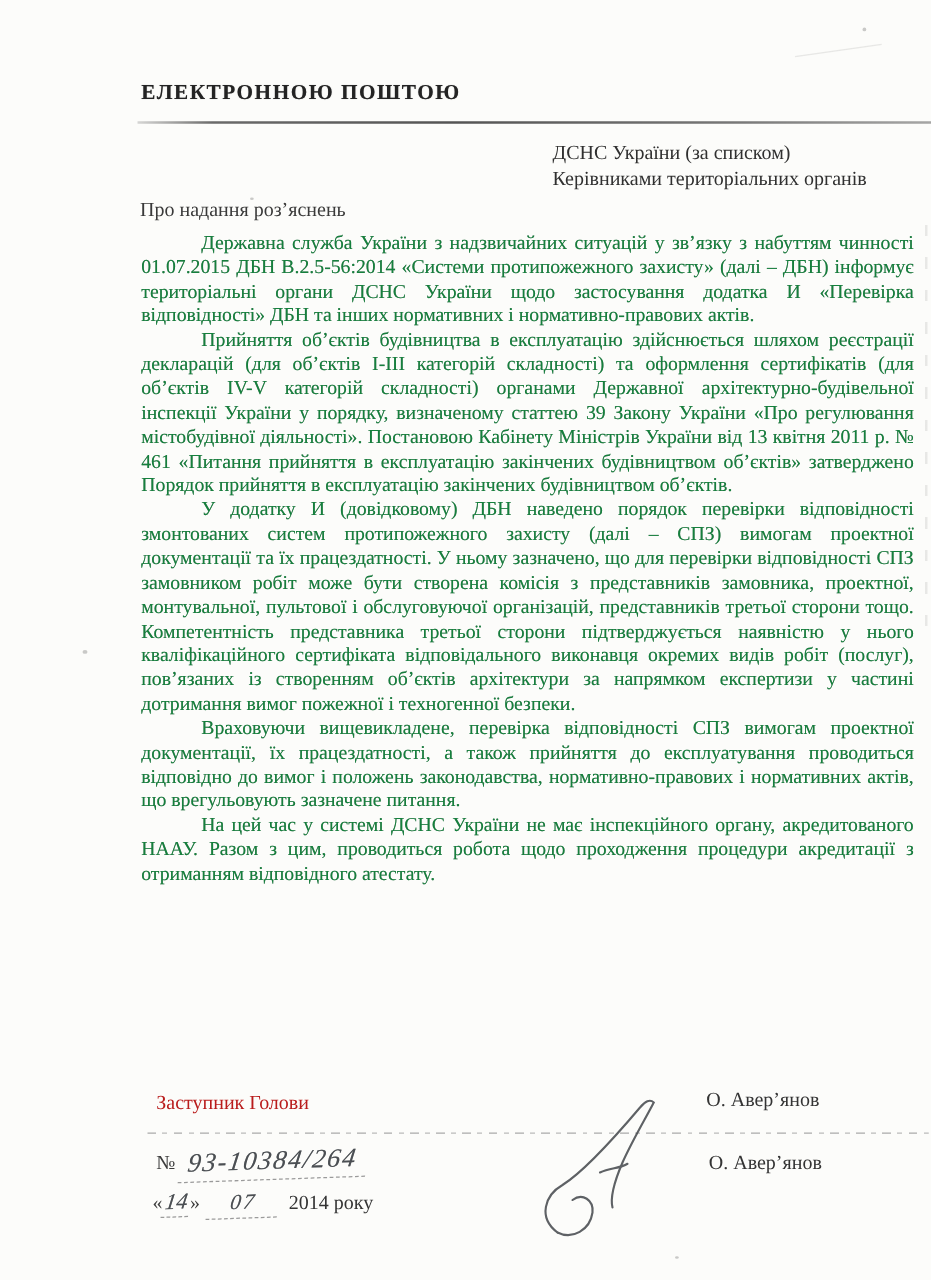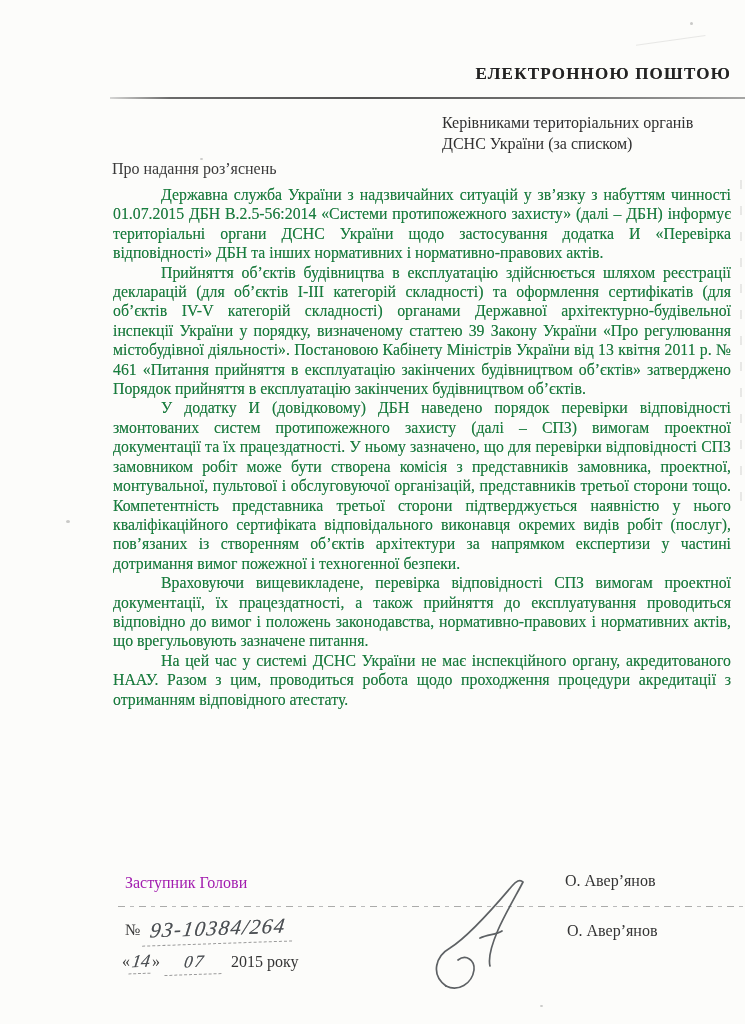--- a/index.html
+++ b/index.html
@@ -8,21 +8,21 @@
     width:745px;height:1024px;
     margin:0 auto;
     background:#fcfcfa;
     overflow:hidden;
     font-family:"Liberation Serif","DejaVu Serif",serif;
     color:#2f2f2f;
   }
   
   .title{
     position:absolute;left:113px;width:618px;top:64px;
-    text-align:right;
+    text-align:left;
     font-size:17px;font-weight:700;letter-spacing:1.2px;
     color:#232323;
     text-shadow:0 0 .6px rgba(35,35,35,.55);
   }
   .title-rule{
     position:absolute;left:110px;right:0;top:97px;height:2px;
     background:linear-gradient(90deg,rgba(100,100,100,.25) 0,rgba(70,70,70,.8) 60px,rgba(55,55,55,.85) 40%,rgba(75,75,75,.75) 75%,rgba(95,95,95,.55) 100%);
   }
   .addressee{
     position:absolute;left:442px;top:112px;width:290px;
@@ -35,21 +35,21 @@
   
   .body-text{
     position:absolute;left:113px;top:185px;width:618px;
     font-size:15.8px;line-height:19.4px;
     text-align:justify;
     color:#15803d;
     text-shadow:0 0 .5px rgba(45,45,45,.45);
   }
   .body-text p{margin:0;text-indent:48px;}
   
-  .sig-title{position:absolute;left:125px;top:874px;font-size:16px;color:#a21caf;}
+  .sig-title{position:absolute;left:125px;top:874px;font-size:16px;color:#b91c1c;}
   .sig-name-1{position:absolute;left:565px;top:872px;font-size:16px;color:#343434;}
   .fold-line{
     position:absolute;left:118px;right:2px;top:906px;height:1px;
     background:repeating-linear-gradient(90deg,#8f8f8f 0 7px,transparent 7px 12px,#a5a5a5 12px 16px,transparent 16px 21px);
     opacity:.75;
   }
   .reg-no-row{position:absolute;left:125px;top:916px;font-size:16px;color:#3c3c3c;}
   .hand{
     display:inline-block;
     font-style:italic;
@@ -93,22 +93,22 @@
 </style>
 </head>
 <body>
 
 <div class="page">
 
   <div class="title">ЕЛЕКТРОННОЮ ПОШТОЮ</div>
   <div class="title-rule"></div>
 
   <div class="addressee">
+    <div>ДСНС України (за списком)</div>
     <div>Керівниками територіальних органів</div>
-    <div>ДСНС України (за списком)</div>
   </div>
 
   <div class="subject">Про надання роз’яснень</div>
 
   <div class="body-text">
       <p>Державна служба України з надзвичайних ситуацій у зв’язку з набуттям чинності 01.07.2015 ДБН В.2.5-56:2014 «Системи протипожежного захисту» (далі – ДБН) інформує територіальні органи ДСНС України щодо застосування додатка И «Перевірка відповідності» ДБН та інших нормативних і нормативно-правових актів.</p>
       <p>Прийняття об’єктів будівництва в експлуатацію здійснюється шляхом реєстрації декларацій (для об’єктів І-ІІІ категорій складності) та оформлення сертифікатів (для об’єктів ІV-V категорій складності) органами Державної архітектурно-будівельної інспекції України у порядку, визначеному статтею 39 Закону України «Про регулювання містобудівної діяльності». Постановою Кабінету Міністрів України від 13 квітня 2011 р. № 461 «Питання прийняття в експлуатацію закінчених будівництвом об’єктів» затверджено Порядок прийняття в експлуатацію закінчених будівництвом об’єктів.</p>
       <p>У додатку И (довідковому) ДБН наведено порядок перевірки відповідності змонтованих систем протипожежного захисту (далі – СПЗ) вимогам проектної документації та їх працездатності. У ньому зазначено, що для перевірки відповідності СПЗ замовником робіт може бути створена комісія з представників замовника, проектної, монтувальної, пультової і обслуговуючої організацій, представників третьої сторони тощо. Компетентність представника третьої сторони підтверджується наявністю у нього кваліфікаційного сертифіката відповідального виконавця окремих видів робіт (послуг), пов’язаних із створенням об’єктів архітектури за напрямком експертизи у частині дотримання вимог пожежної і техногенної безпеки.</p>
       <p>Враховуючи вищевикладене, перевірка відповідності СПЗ вимогам проектної документації, їх працездатності, а також прийняття до експлуатування проводиться відповідно до вимог і положень законодавства, нормативно-правових і нормативних актів, що врегульовують зазначене питання.</p>
       <p>На цей час у системі ДСНС України не має інспекційного органу, акредитованого НААУ. Разом з цим, проводиться робота щодо проходження процедури акредитації з отриманням відповідного атестату.</p>
@@ -127,21 +127,21 @@
     <g fill="none" stroke="#42464a" stroke-width="1.7" stroke-linecap="round" opacity="0.85">
       <path d="M18,108 C2,96 8,78 22,70 C38,60 62,34 84,8 C88,3 92,1 95,4 C90,14 78,34 70,52 C64,66 60,80 62,88"></path>
       <path d="M18,108 C30,114 44,106 46,92 C47,82 38,76 30,82"></path>
       <path d="M52,60 C60,56 68,57 74,53"></path>
     </g>
   </svg>
 
   <div class="sig-name-2">О. Авер’янов</div>
 
   <div class="reg-date-row">
-    <span>«</span><span class="hand reg-day">14</span><span>»</span><span class="hand reg-month">07</span><span class="year-label">2015 року</span>
+    <span>«</span><span class="hand reg-day">14</span><span>»</span><span class="hand reg-month">07</span><span class="year-label">2014 року</span>
   </div>
 
   <div class="edge-noise"></div>
   <div class="corner-mark"></div>
   <div class="speck" style="left:200px;top:158px;width:3px;height:2px;"></div>
   <div class="speck" style="left:690px;top:22px;width:3px;height:3px;"></div>
   <div class="speck" style="left:66px;top:520px;width:4px;height:3px;"></div>
   <div class="speck" style="left:540px;top:1005px;width:3px;height:2px;"></div>
 
 </div>

